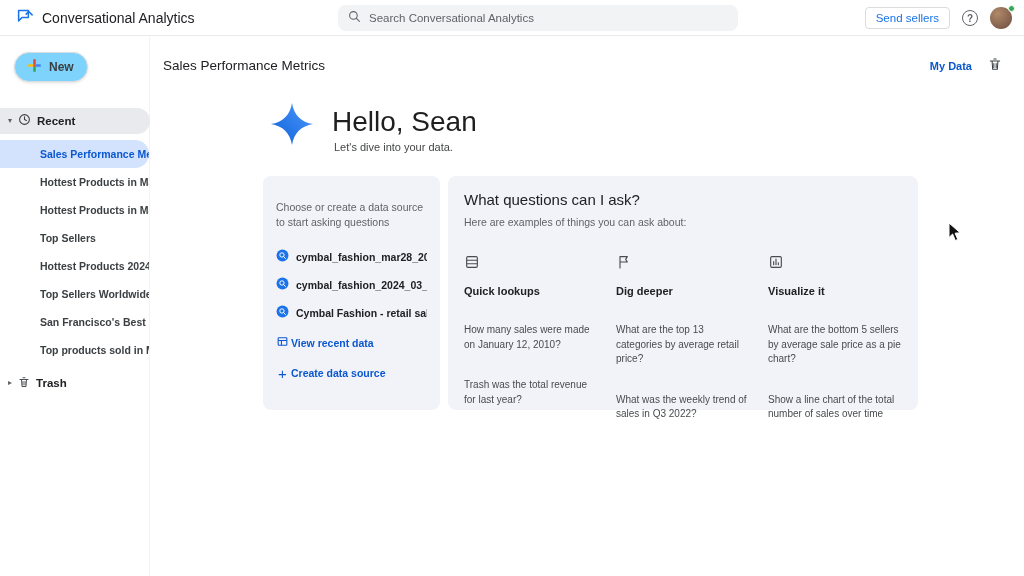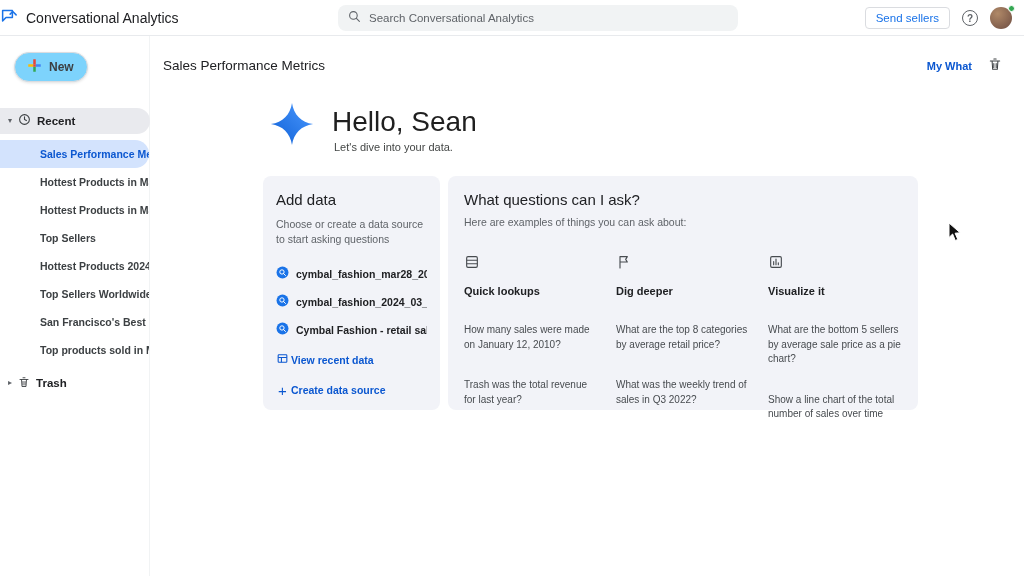--- a/index.html
+++ b/index.html
@@ -3,21 +3,21 @@
 <meta charset="utf-8">
 <style>
   * { margin:0; padding:0; box-sizing:border-box; }
   html,body { width:1024px; height:576px; overflow:hidden; background:#fff;
     font-family:"Liberation Sans", sans-serif; color:#202124; }
   #root { position:relative; width:1024px; height:576px; background:#fff; }
 
   
   .app-header { position:absolute; top:0; left:0; width:1024px; height:36px;
     background:#fff; border-bottom:1px solid #e8eaed; display:flex; align-items:center; }
-  .header-left { display:flex; align-items:center; gap:8px; padding-left:0;justify-content:center; }
+  .header-left { display:flex; align-items:center; gap:8px; padding-left:16px;justify-content:center; }
   .app-title { font-size:14px; font-weight:500; color:#202124; }
   .global-search { position:absolute; left:338px; top:5px; width:400px; height:26px;
     background:#f1f3f4; border-radius:8px; display:flex; align-items:center; padding:0 10px; gap:8px; }
   .global-search input { border:none; outline:none; background:transparent; flex:1;
     font-size:11.5px; color:#202124; font-family:"Liberation Sans", sans-serif; }
   .global-search input::placeholder { color:#5f6368; }
   .header-right { position:absolute; right:12px; top:0; height:36px; display:flex; align-items:center; gap:12px; }
   .feedback-btn { border:1px solid #dadce0; background:#fff; color:#1a73e8; font-size:11.5px;
     font-weight:500; border-radius:4px; padding:3px 10px; height:22px; cursor:pointer;
     font-family:"Liberation Sans", sans-serif; }
@@ -164,21 +164,21 @@
         <svg width="12" height="12" viewBox="0 0 24 24">
             <path d="M4 7h16M10 3.5h4M7 7l1 14h8l1-14M10 11v7M14 11v7" fill="none" stroke="#3c4043" stroke-width="1.8" stroke-linecap="round"></path>
           </svg>
       </span>
       <span class="lbl">Trash</span>
     </div>
   </div>
 
   <div class="main">
     <div class="page-title">Sales Performance Metrics</div>
-    <div class="my-data-link">My What</div>
+    <div class="my-data-link">My Data</div>
     <span class="top-trash">
       <svg width="14" height="14" viewBox="0 0 24 24">
           <path d="M4 7h16M10 3.5h4M7 7l1 14h8l1-14M10 11v7M14 11v7" fill="none" stroke="#3c4043" stroke-width="1.8" stroke-linecap="round"></path>
         </svg>
     </span>
 
     <span class="spark">
       <svg width="44" height="44" viewBox="0 0 48 48">
         <defs>
           <linearGradient id="sparkgrad" x1="0" y1="1" x2="1" y2="0">
@@ -188,21 +188,20 @@
         </defs>
         <path d="M24 1 C26 14 34 22 47 24 C34 26 26 34 24 47 C22 34 14 26 1 24 C14 22 22 14 24 1 Z" fill="url(#sparkgrad)"></path>
       </svg>
     </span>
     <div class="greeting-title">Hello, Sean</div>
     <div class="greeting-sub">Let's dive into your data.</div>
 
     <div class="cards">
 
       <div class="card card-add">
-        <div class="card-title">Add data</div>
         <div class="card-desc">Choose or create a data source to start asking questions</div>
         <div class="src-list">
           <div class="src-row">
             <span>
               <svg width="13" height="13" viewBox="0 0 24 24">
                   <circle cx="12" cy="12" r="11" fill="#1a73e8"></circle>
                   <circle cx="11" cy="11" r="4" fill="none" stroke="#fff" stroke-width="1.8"></circle>
                   <path d="M14 14l3.5 3.5" stroke="#fff" stroke-width="1.8" stroke-linecap="round"></path>
                 </svg>
             </span>
@@ -262,21 +261,21 @@
           </div>
 
           <div class="q-col">
             <span>
               <svg width="16" height="16" viewBox="0 0 24 24">
                   <path d="M6 21V4" fill="none" stroke="#474b4f" stroke-width="1.7" stroke-linecap="round"></path>
                   <path d="M6 4h11l-2.5 4L17 12H6" fill="none" stroke="#474b4f" stroke-width="1.7" stroke-linejoin="round"></path>
                 </svg>
             </span>
             <div class="q-col-title">Dig deeper</div>
-            <div class="q-example">What are the top 8 categories by average retail price?</div>
+            <div class="q-example">What are the top 13 categories by average retail price?</div>
             <div class="q-example">What was the weekly trend of sales in Q3 2022?</div>
           </div>
 
           <div class="q-col">
             <span>
               <svg width="16" height="16" viewBox="0 0 24 24">
                   <rect x="4" y="4" width="16" height="16" rx="2" fill="none" stroke="#474b4f" stroke-width="1.7"></rect>
                   <path d="M8.5 16v-4.5M12 16V7.5M15.5 16v-2.8" fill="none" stroke="#474b4f" stroke-width="1.7" stroke-linecap="round"></path>
                 </svg>
             </span>

